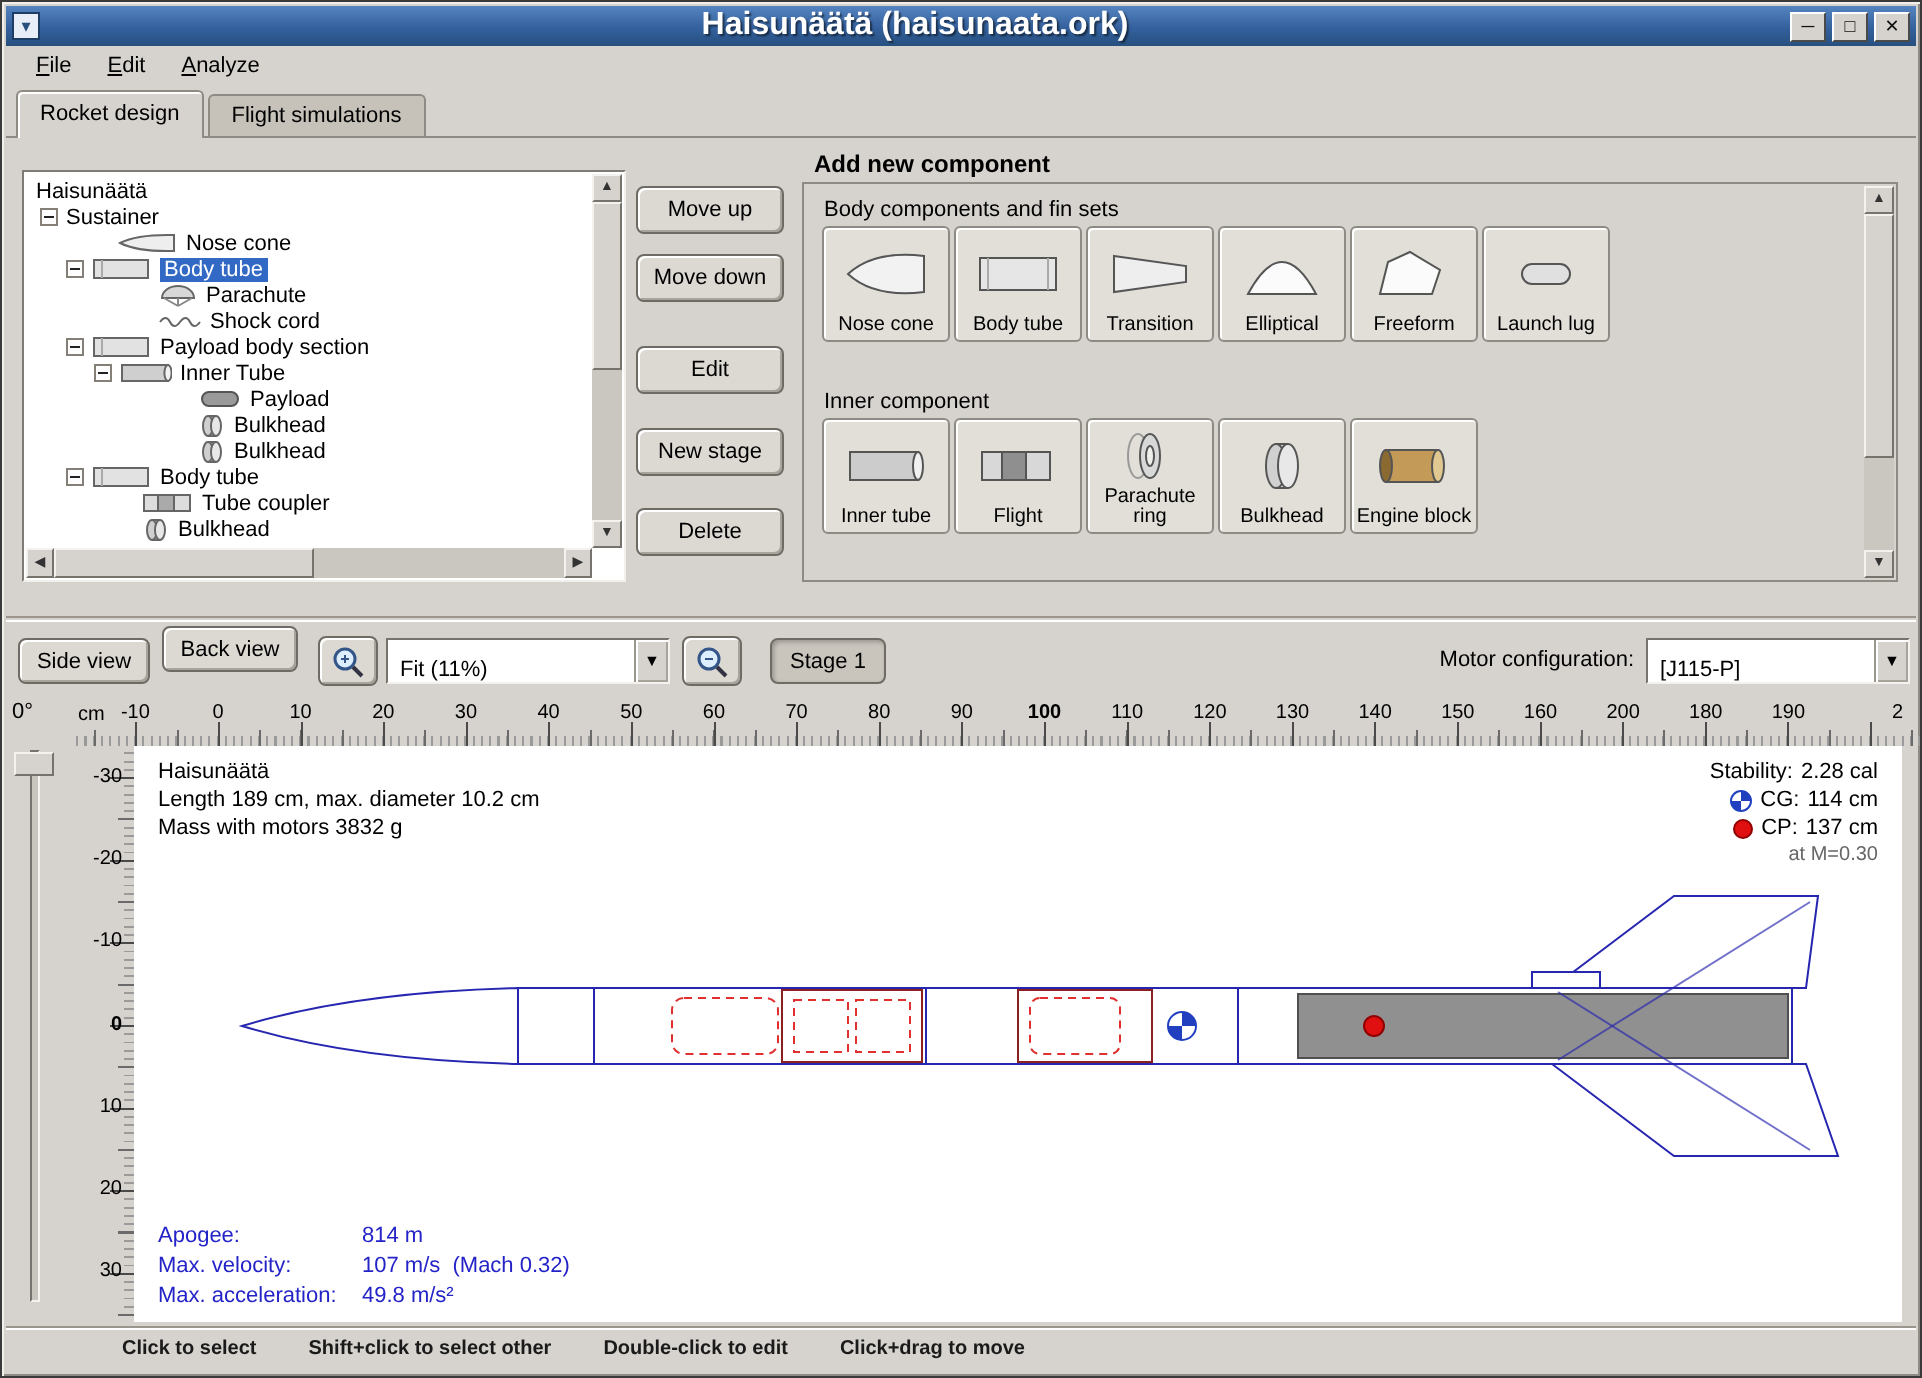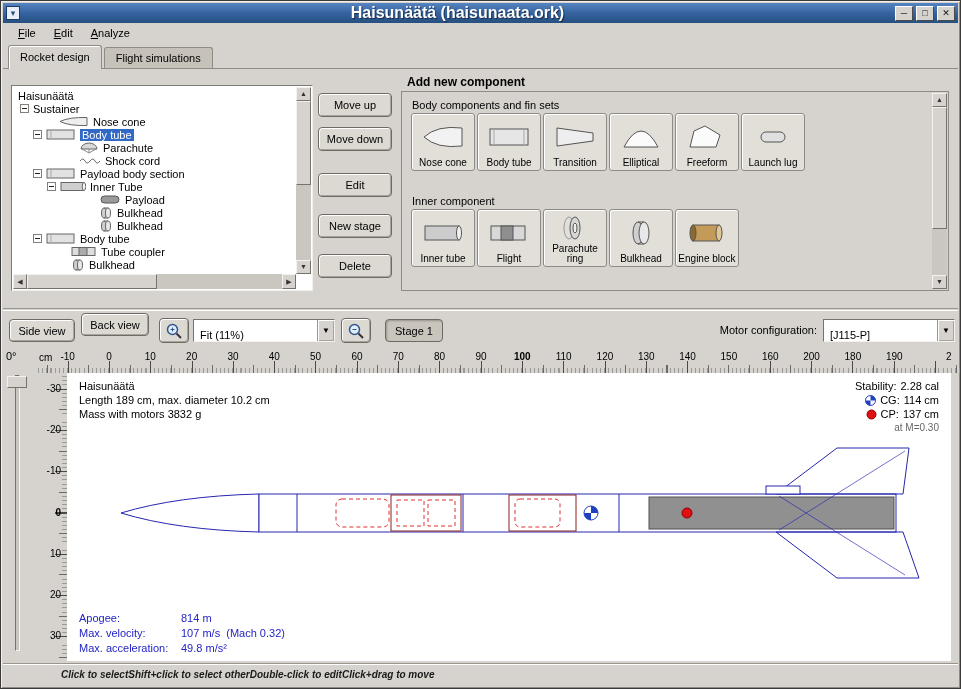--- a/index.html
+++ b/index.html
@@ -100,21 +100,21 @@
 #info{position:absolute;left:12px;top:6px;line-height:14px;white-space:nowrap;}
 #stab{position:absolute;right:12px;top:6px;text-align:right;line-height:14px;}
 .stabrow{display:flex;justify-content:flex-end;align-items:center;gap:4px;white-space:nowrap;}
 #machnote{font-size:10px;color:#666;}
 #flight{position:absolute;left:12px;top:238px;color:#2323c8;line-height:15px;}
 .frow{display:flex;white-space:nowrap;}
 .flabel{width:102px;flex:none;}
 .fval{white-space:pre;}
 
 #statusbar{position:absolute;left:2px;right:2px;top:662px;height:24px;border-top:1px solid #9a968e;box-shadow:inset 0 1px 0 #fff;padding:5px 0 0 58px;font-size:10px;font-weight:bold;color:#1a1a1a;white-space:nowrap;}
-#statusbar span{font-style:italic;}
+#statusbar span{margin-right:26px;}
 </style>
 </head>
 <body>
 
 <div id="window">
 
   <div id="titlebar">
     <div id="win-icon">▾</div>
     <div id="win-title">Haisunäätä (haisunaata.ork)</div>
     <div class="winbtn">─</div>

